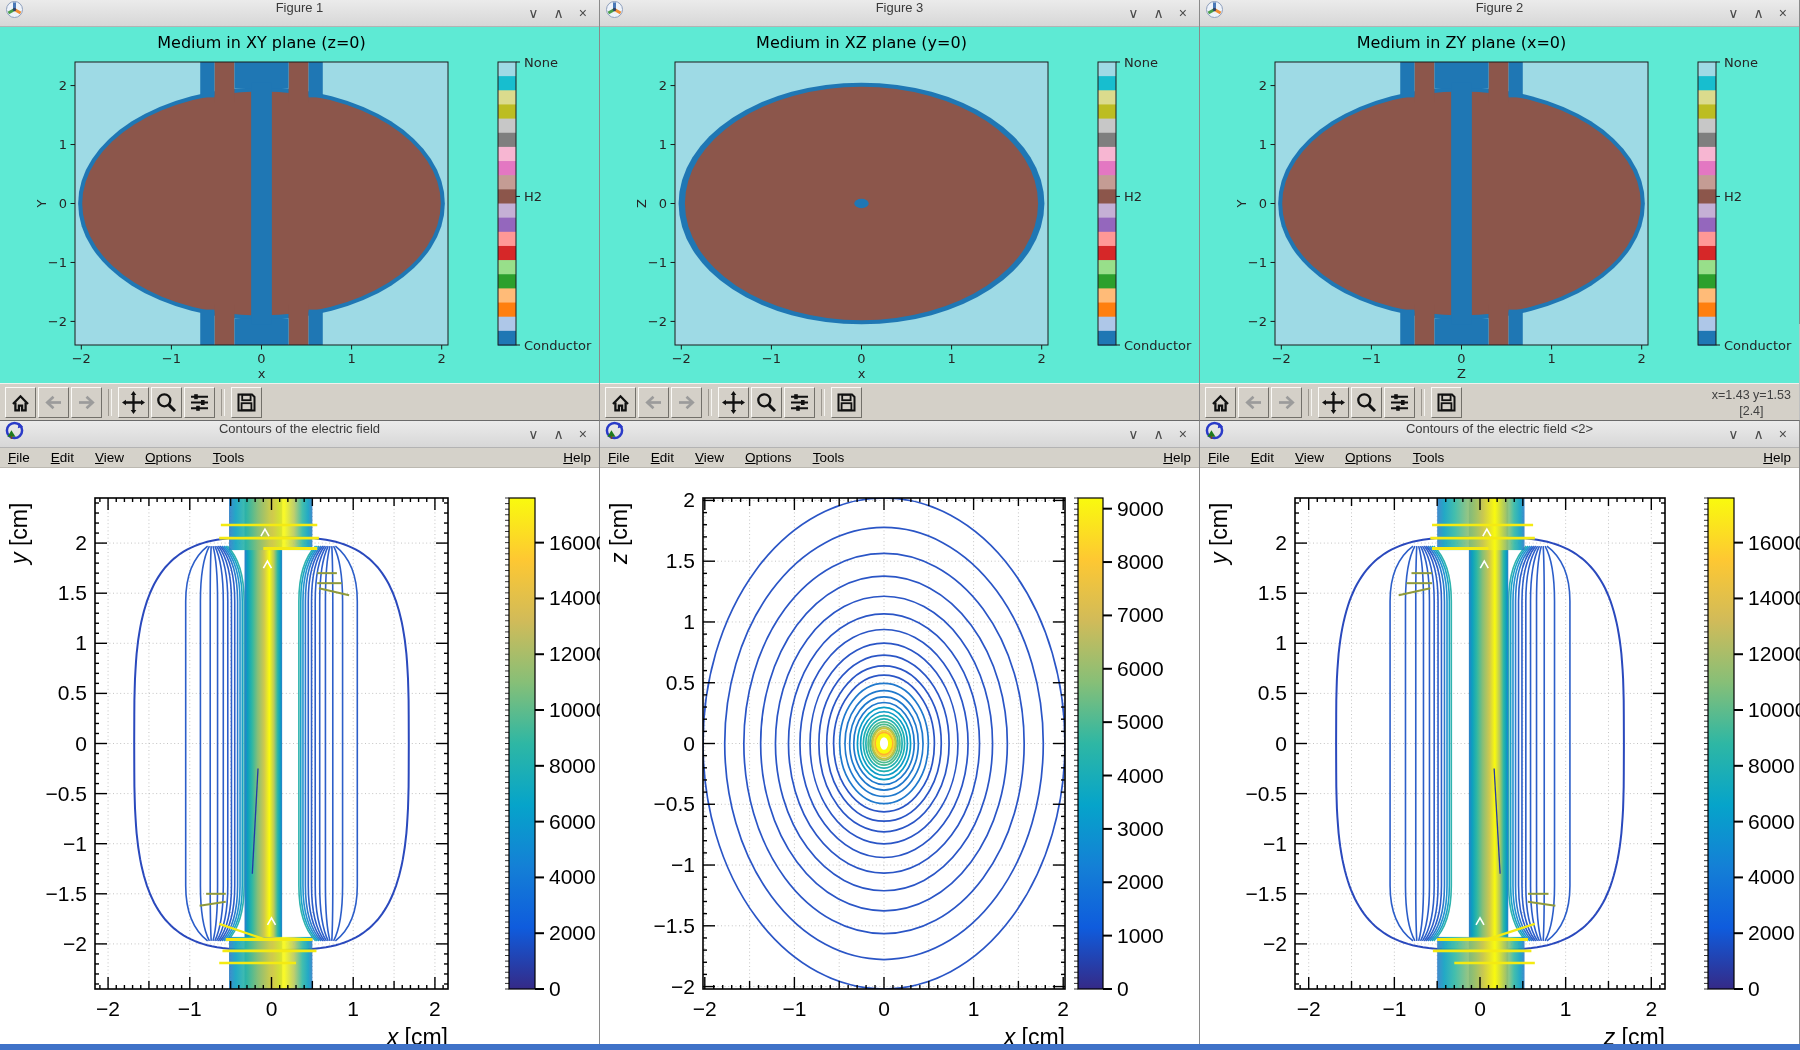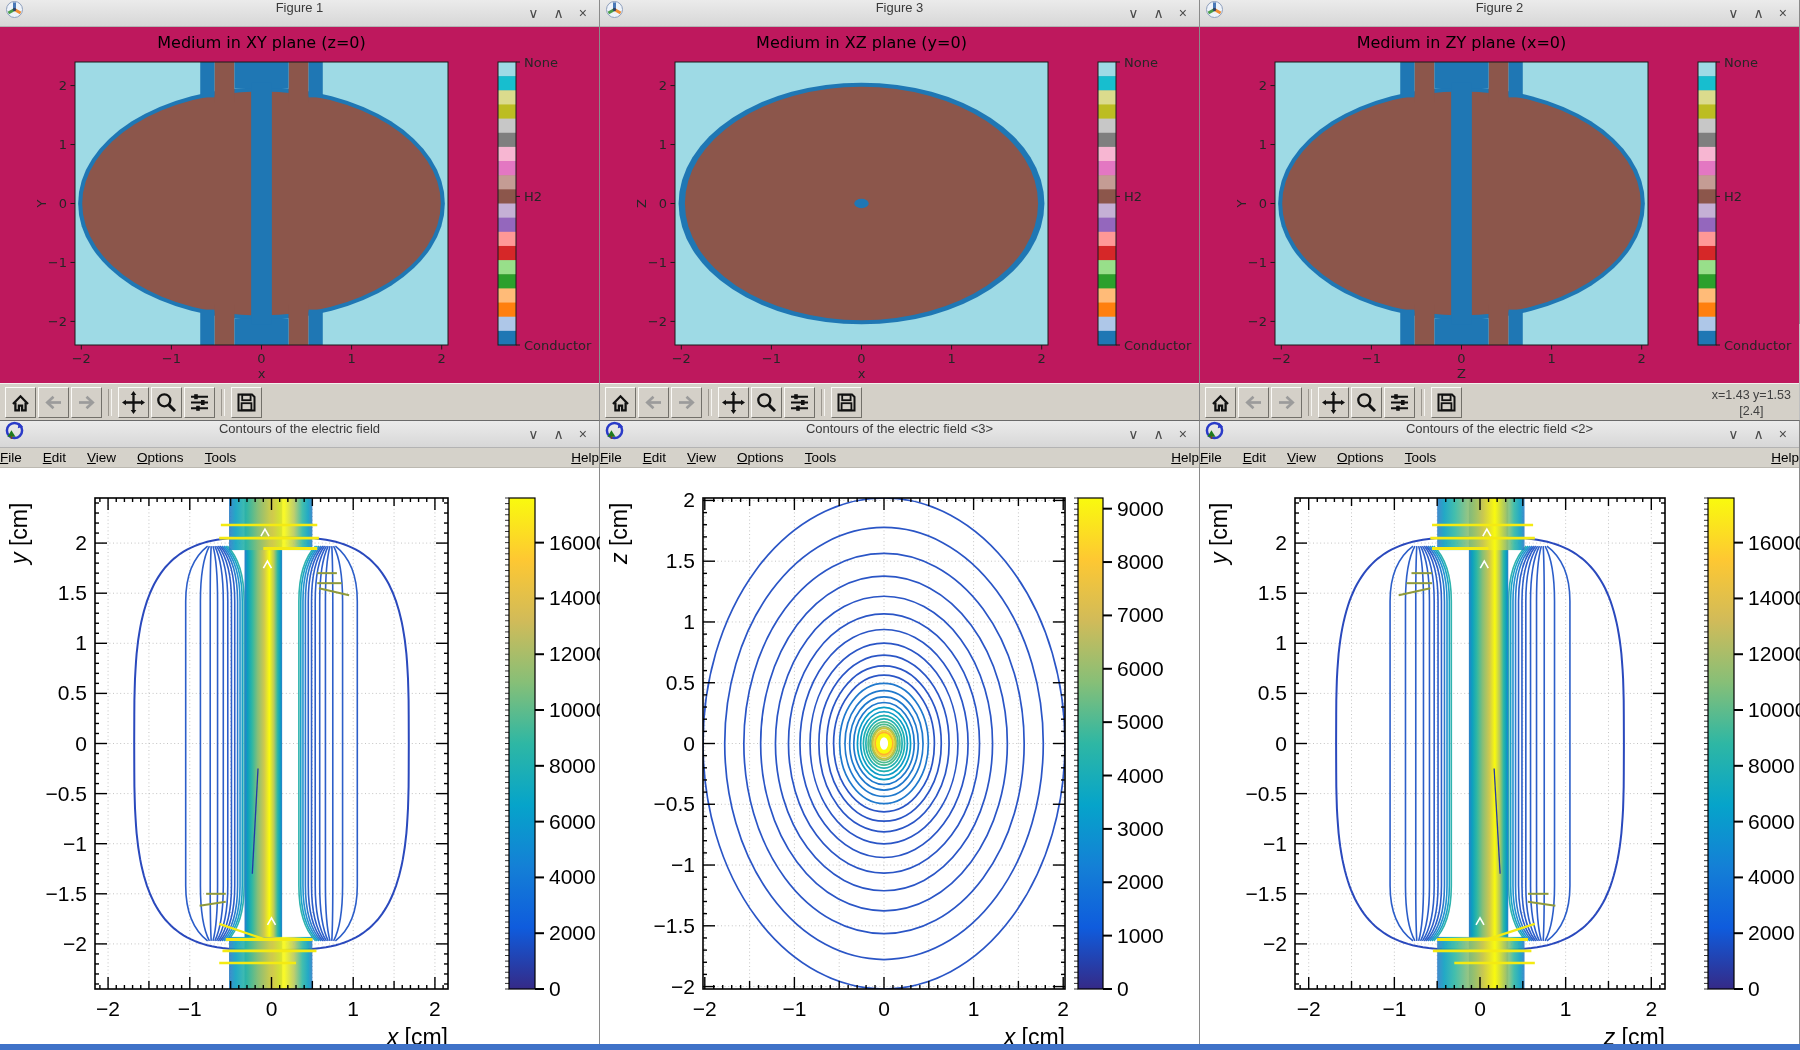--- a/index.html
+++ b/index.html
@@ -6,31 +6,31 @@
   body{width:1800px;height:1050px;position:relative;overflow:hidden;background:#bfbfbf;
        font-family:"Liberation Sans",sans-serif}
   .window{position:absolute;box-sizing:border-box;background:#fff;border-right:1px solid #8a8a8a}
   .titlebar{height:27px;background:linear-gradient(#ebebeb,#d7d7d7);border-bottom:1px solid #b3b3b3;
             display:flex;position:relative;box-sizing:border-box}
   .tb-icon{margin-left:5px;width:19px;height:19px;flex:0 0 auto;z-index:2}
   .tb-title{position:absolute;left:0;right:0;text-align:center;font-size:13px;color:#3a3a3a}
   .tb-controls{margin-left:auto;display:flex;gap:15px;padding-right:12px;color:#4a4a4a;
                font-size:14px;z-index:2;line-height:27px}
   .tb-controls span{cursor:default}
-  .mpl-canvas{height:356px;background:#be185d;position:relative}
+  .mpl-canvas{height:356px;background:#5eead4;position:relative}
   .mpl-toolbar{height:37px;background:#d4d0c8;border-top:1px solid #f2f1ee;display:flex;
                align-items:center;padding-left:4px;position:relative;box-sizing:border-box}
   .tool-btn{width:31px;height:31px;margin:0 1px;background:#d4d0c8;border:1px solid;
             border-color:#fbfaf7 #72706a #72706a #fbfaf7;display:flex;align-items:center;
             justify-content:center;box-sizing:border-box}
   .tool-sep{width:2px;height:27px;margin:0 5px;border-left:1px solid #9b978f;border-right:1px solid #f5f4f1}
   .status{position:absolute;right:8px;top:3px;text-align:center;font-size:12.5px;color:#404040;line-height:1.3}
   .root-window{border-top:1px solid #6a6a6a}
   .menubar{height:20px;background:#d5d2ca;border-bottom:1px solid #bcb9b1;display:flex;
-           align-items:center;font-size:13.5px;color:#000;padding:0 0;gap:21px;box-sizing:border-box}
+           align-items:center;font-size:13.5px;color:#000;padding:0 8px;gap:21px;box-sizing:border-box}
   .menu-item{display:inline-block;cursor:default}
   .menu-item::first-letter{text-decoration:underline}
   .menu-help{margin-left:auto}
   .root-canvas{height:577px;background:#fff;position:relative}
   .bottom-bar{position:absolute;left:0;top:1044px;width:1800px;height:6px;background:#3f72c8}
   svg text{user-select:none}
 </style>
 </head>
 <body>
 
@@ -886,21 +886,20 @@
 </div>
 
 <div class="window root-window" style="left:600px;top:420px;width:600px;height:624px">
   <div class="titlebar">
     <svg class="tb-icon" viewBox="0 0 20 20">
         <circle cx="10" cy="10" r="8" fill="none" stroke="#2a3bc8" stroke-width="2.6"></circle>
         <path d="M14.5 1.5 L19 6 L13.5 7.5 Z" fill="#2a3bc8"></path>
         <path d="M2.5 16.5 L6.8 9.8 L11 16.5 Z" fill="#1d7a1d"></path>
         <rect x="6" y="15.6" width="1.7" height="3.2" fill="#7a4a1d"></rect>
       </svg>
-    <span class="tb-title">Contours of the electric field &lt;3&gt;</span>
     <span class="tb-controls">
       <span>∨</span>
       <span>∧</span>
       <span>×</span>
     </span>
   </div>
   <div class="menubar">
     <span class="menu-item">File</span>
     <span class="menu-item">Edit</span>
     <span class="menu-item">View</span>

